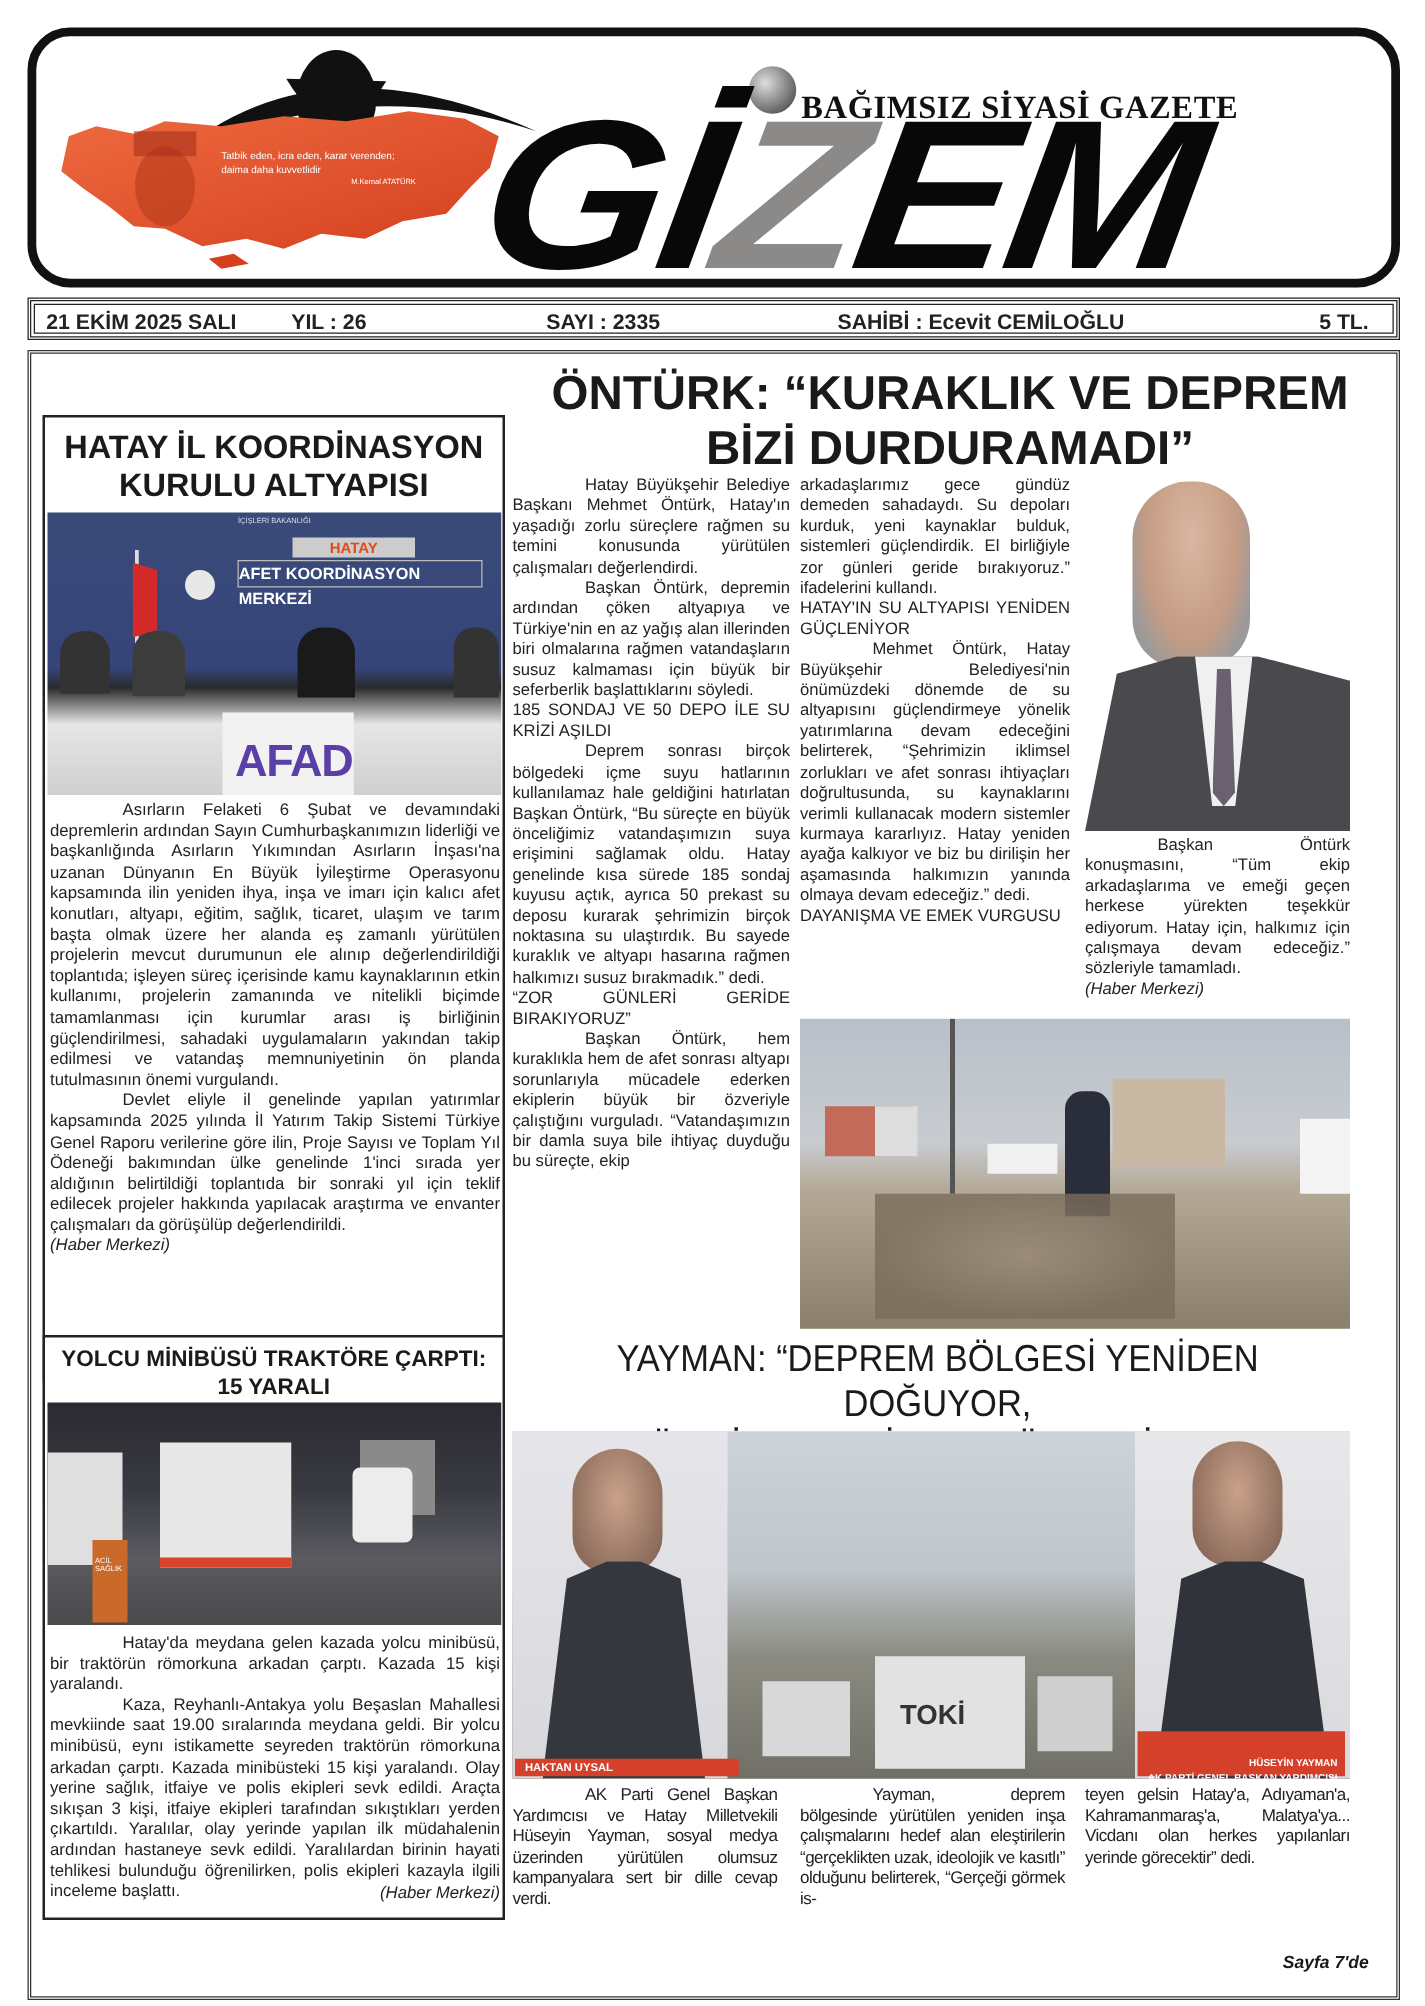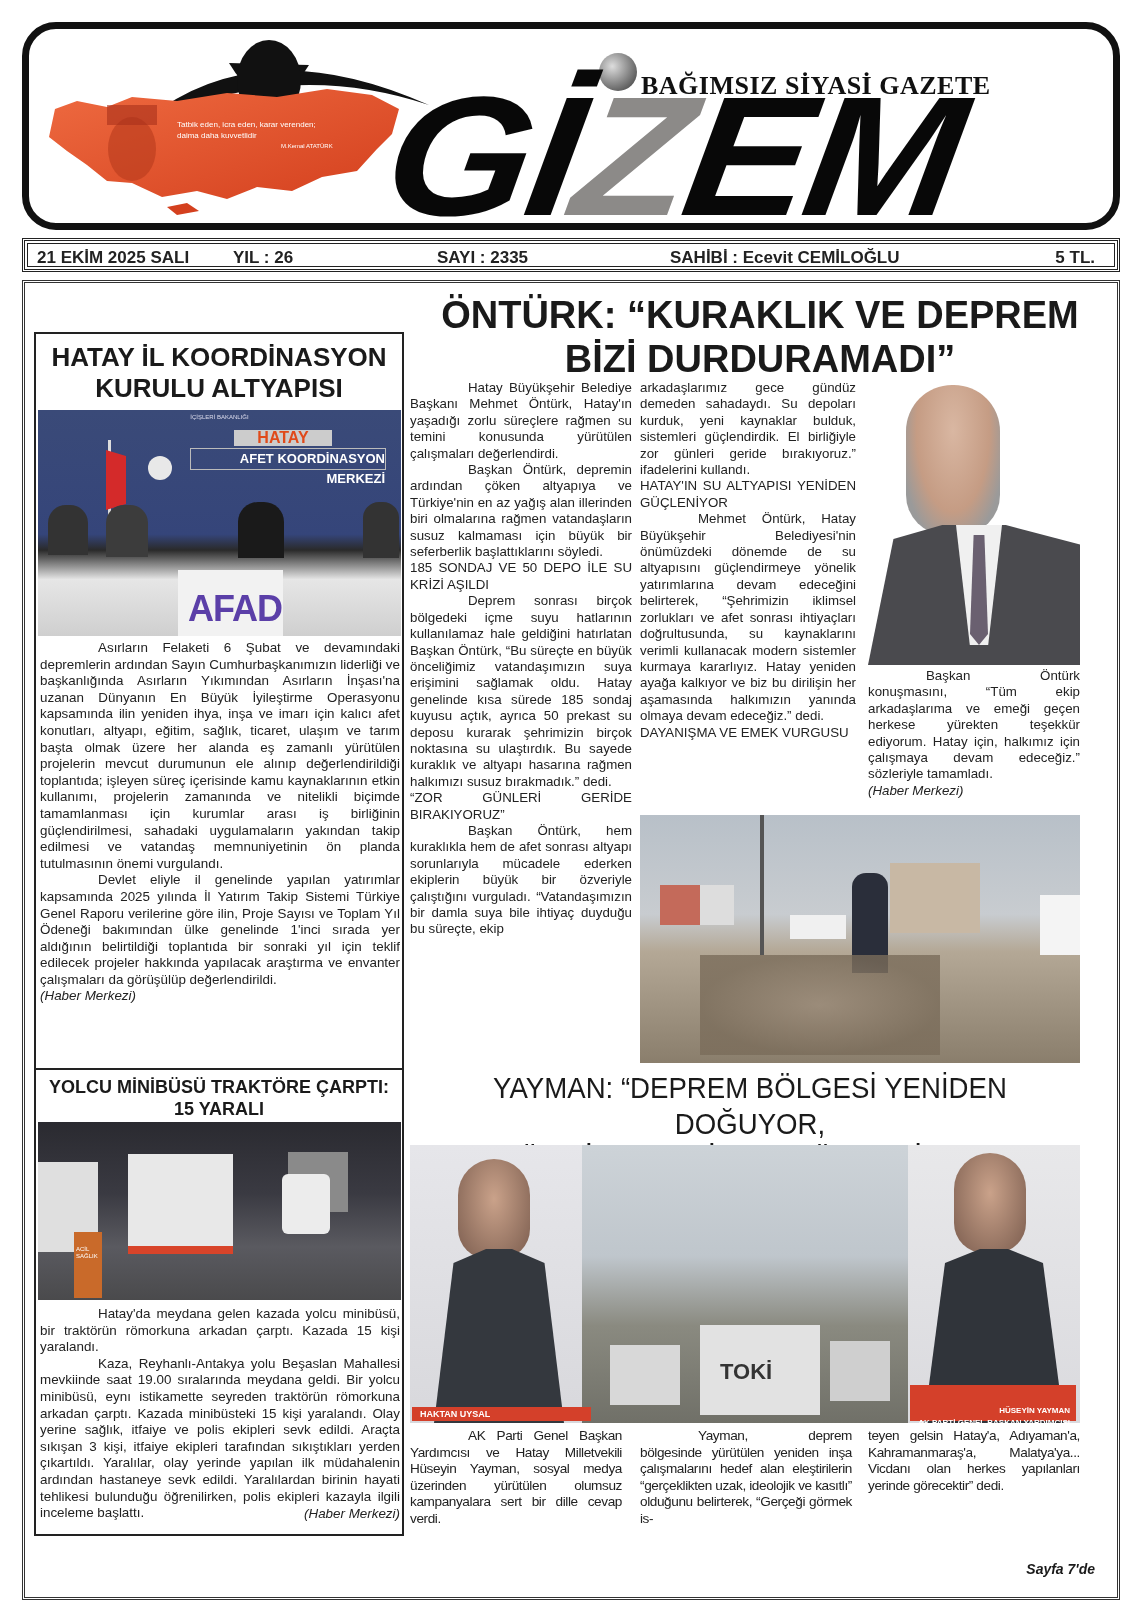--- a/index.html
+++ b/index.html
@@ -117,22 +117,22 @@
 
 <div class="main-frame"></div>
 
 <div class="box" style="left:34px; top:290px; width:370px; height:773px;margin-top:42px;">
   <div class="headline-box" style="font-size:26px; line-height:31px; padding-top:8px;">
     <div>HATAY İL KOORDİNASYON</div>
     <div>KURULU ALTYAPISI</div>
   </div>
   <div class="photo" style="left:2px; top:76px; width:363px; height:226px; background:linear-gradient(#3a4a78 0%, #35457a 55%, #2a2a2a 62%, #e6e6e6 75%, #cfcfcf 100%);">
     <div style="position:absolute; left:0; right:0; top:4px; text-align:center; color:#dde; font-size:6px;">İÇİŞLERİ BAKANLIĞI</div>
-    <div style="position:absolute; left:196px; top:20px; width:98px; height:16px; background:#ccc; color:#e04a1a; font-weight:700; font-size:16px; text-align:center; line-height:16px;">HATAY</div>
-    <div style="position:absolute; left:152px; top:38px; width:196px; height:22px; border:1px solid #bbb; color:#fff; font-weight:700; font-size:13px; text-align:right; line-height:20px;">AFET KOORDİNASYON MERKEZİ</div>
+    <div style="position:absolute; left:196px; top:20px; width:98px; height:16px; background:#ccc; color:#e04a1a; font-weight:700; font-size:12px; text-align:center; line-height:16px;">HATAY</div>
+    <div style="position:absolute; left:152px; top:38px; width:196px; height:22px; border:1px solid #bbb; color:#fff; font-weight:700; font-size:13px; text-align:left; line-height:20px;">AFET KOORDİNASYON MERKEZİ</div>
     <div style="position:absolute; left:70px; top:30px; width:3px; height:80px; background:#ddd;"></div>
     <div style="position:absolute; left:68px; top:40px; width:20px; height:60px; background:#d42a2a; clip-path:polygon(0 0,100% 10%,100% 90%,0 100%);"></div>
     <div style="position:absolute; left:110px; top:46px; width:24px; height:24px; border-radius:50%; background:#e8e8e8;"></div>
     <div style="position:absolute; left:10px; top:95px; width:40px; height:50px; background:#333; border-radius:18px 18px 0 0;"></div>
     <div style="position:absolute; left:68px; top:95px; width:42px; height:52px; background:#3c3c3c; border-radius:18px 18px 0 0;"></div>
     <div style="position:absolute; left:200px; top:92px; width:46px; height:56px; background:#1a1a1a; border-radius:20px 20px 0 0;"></div>
     <div style="position:absolute; left:325px; top:92px; width:36px; height:56px; background:#333; border-radius:16px 16px 0 0;"></div>
     <div style="position:absolute; left:140px; top:160px; width:105px; height:66px; background:#f2f2f2;">
       <div style="color:#5b3fa8; font-weight:900; font-size:36px; padding:18px 0 0 10px; letter-spacing:-1px;">AFAD</div>
     </div>

